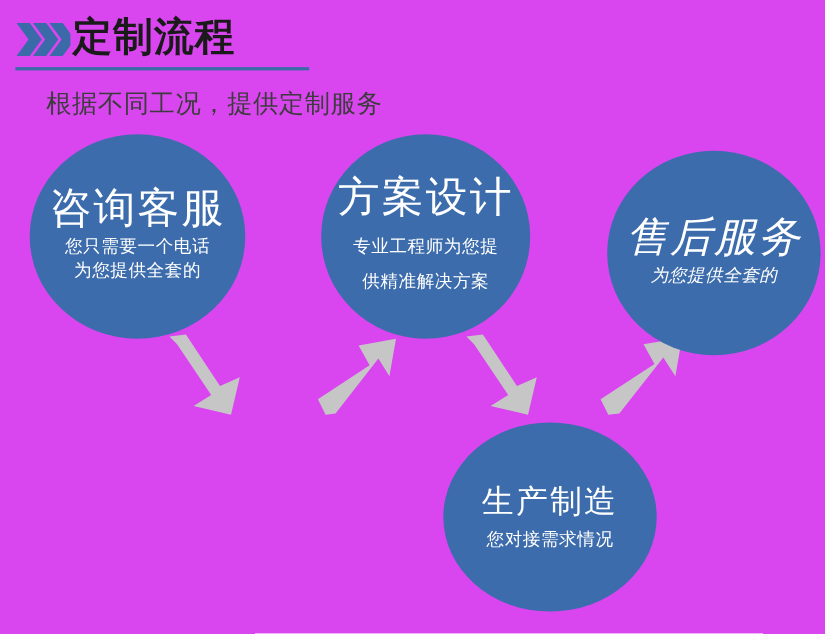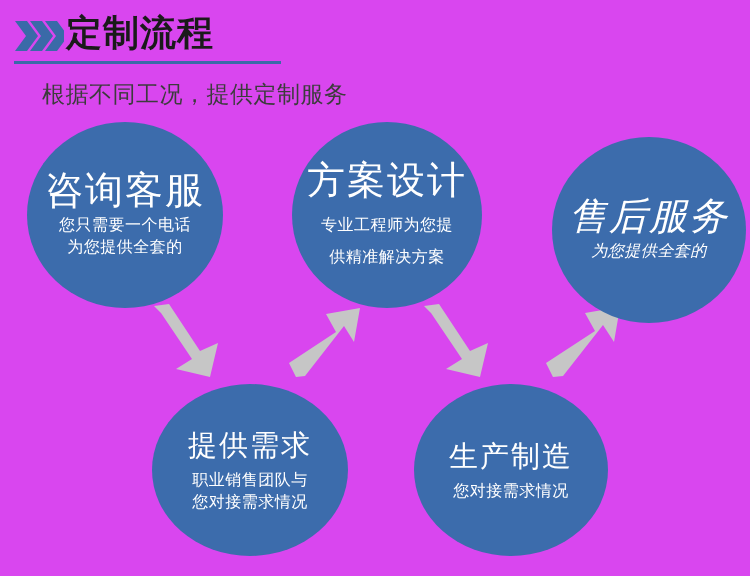--- a/index.html
+++ b/index.html
@@ -89,21 +89,21 @@
     letter-spacing: 0.5px;
     white-space: nowrap;
   }
 
   
   #circle-1 { left: 27px;  top: 122px; width: 196px; height: 186px; }
   #circle-2 { left: 292px; top: 122px; width: 190px; height: 186px; gap: 10px; }
   #circle-3 { left: 552px; top: 137px; width: 194px; height: 186px; font-style: italic; }
   
   #circle-4 { left: 152px; top: 384px; width: 196px; height: 172px; }
-  #circle-5 { left: 414px; top: 384px; width: 194px; height: 172px; }
+  #circle-5 { left: 403px; top: 384px; width: 194px; height: 172px; }
 
   #circle-4 .c-title, #circle-5 .c-title { font-size: 29px; }
 
   
   .arrow {
     position: absolute;
     z-index: 1;
   }
   #arrow-1 { left: 148px; top: 303px; width: 74px; height: 76px; }
   #arrow-2 { left: 288px; top: 300px; width: 74px; height: 80px; }
@@ -159,24 +159,19 @@
     <div class="c-title">方案设计</div>
     <div class="c-line">专业工程师为您提</div>
     <div class="c-line">供精准解决方案</div>
   </div>
 
   <div class="circle" id="circle-3">
     <div class="c-title">售后服务</div>
     <div class="c-line">为您提供全套的</div>
   </div>
 
-  <div class="circle" id="circle-4">
-    <div class="c-title">提供需求</div>
-    <div class="c-line">职业销售团队与</div>
-    <div class="c-line">您对接需求情况</div>
-  </div>
 
   <div class="circle" id="circle-5">
     <div class="c-title">生产制造</div>
     <div class="c-line">您对接需求情况</div>
   </div>
 
 </div>
 
 </body></html>

